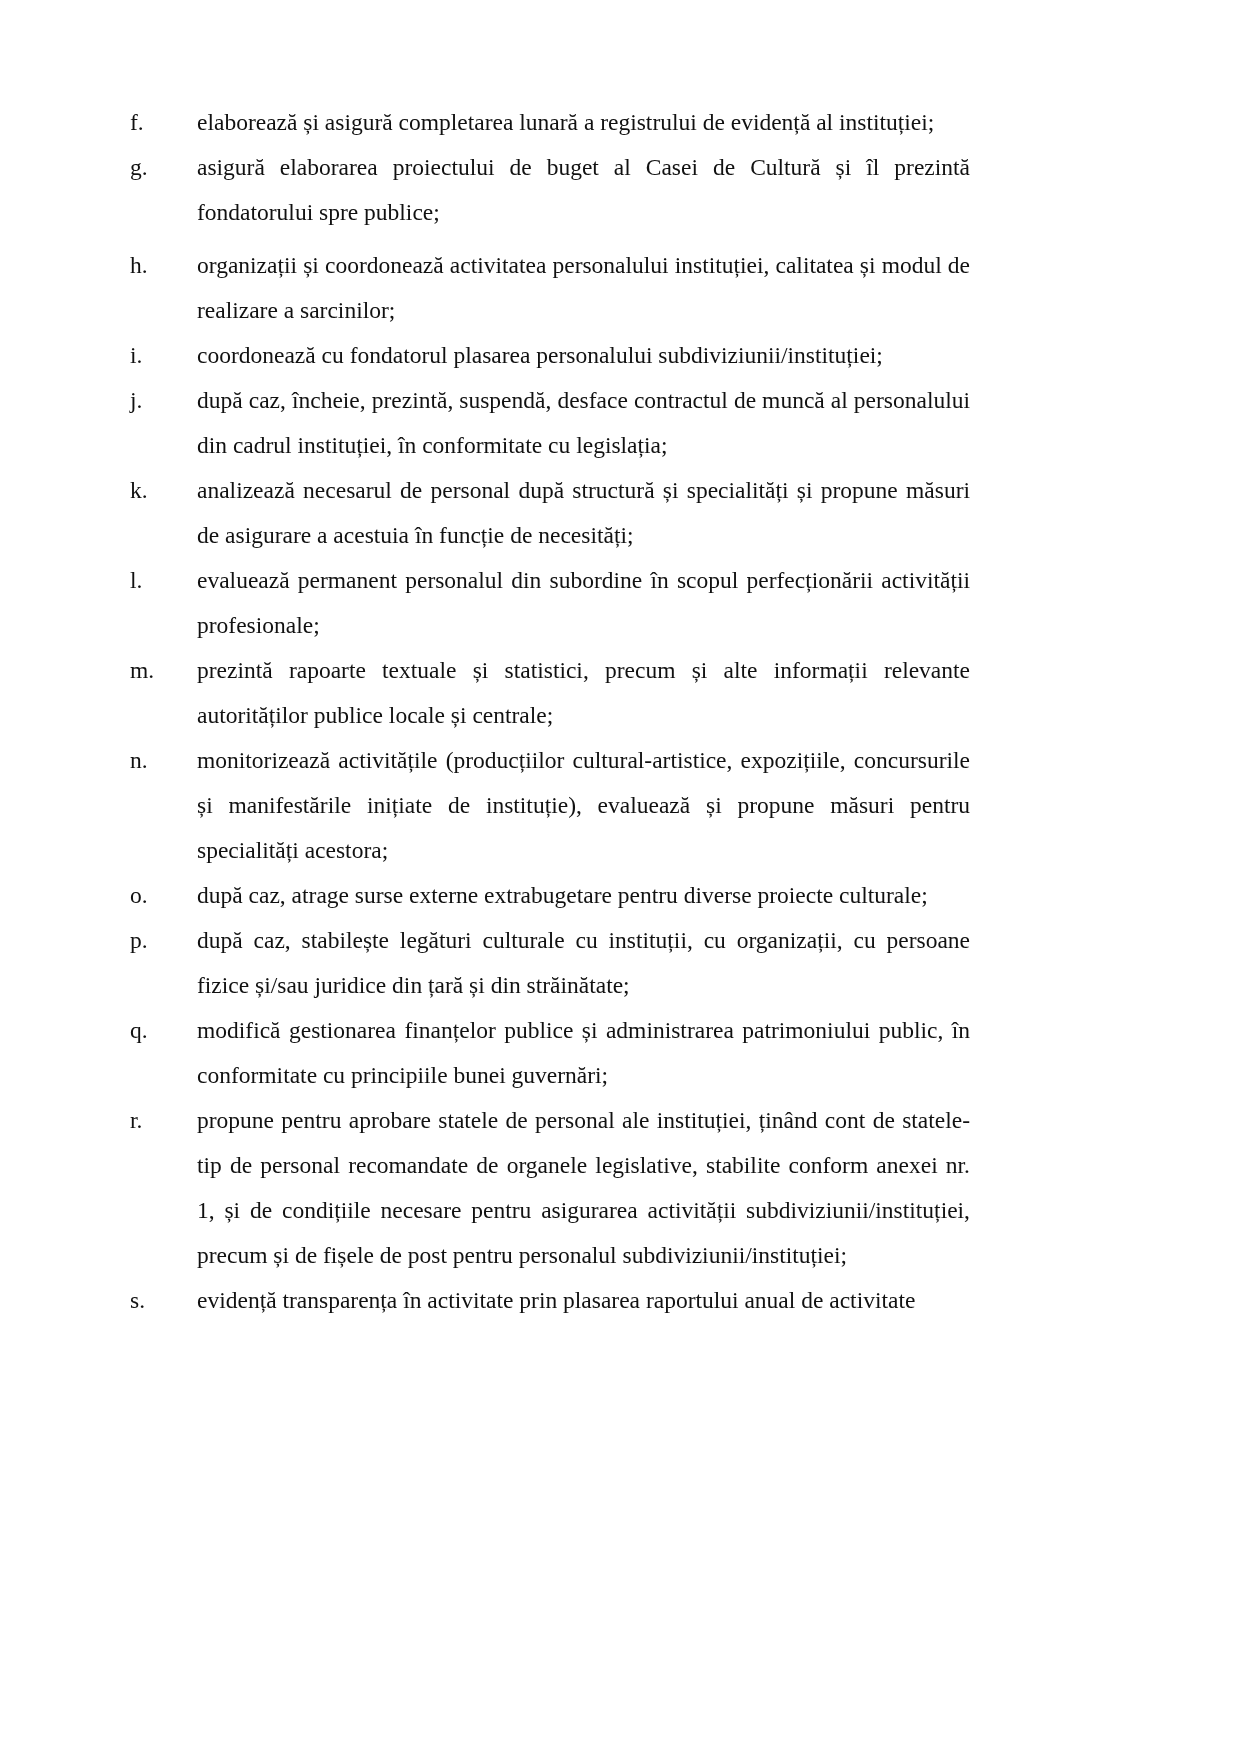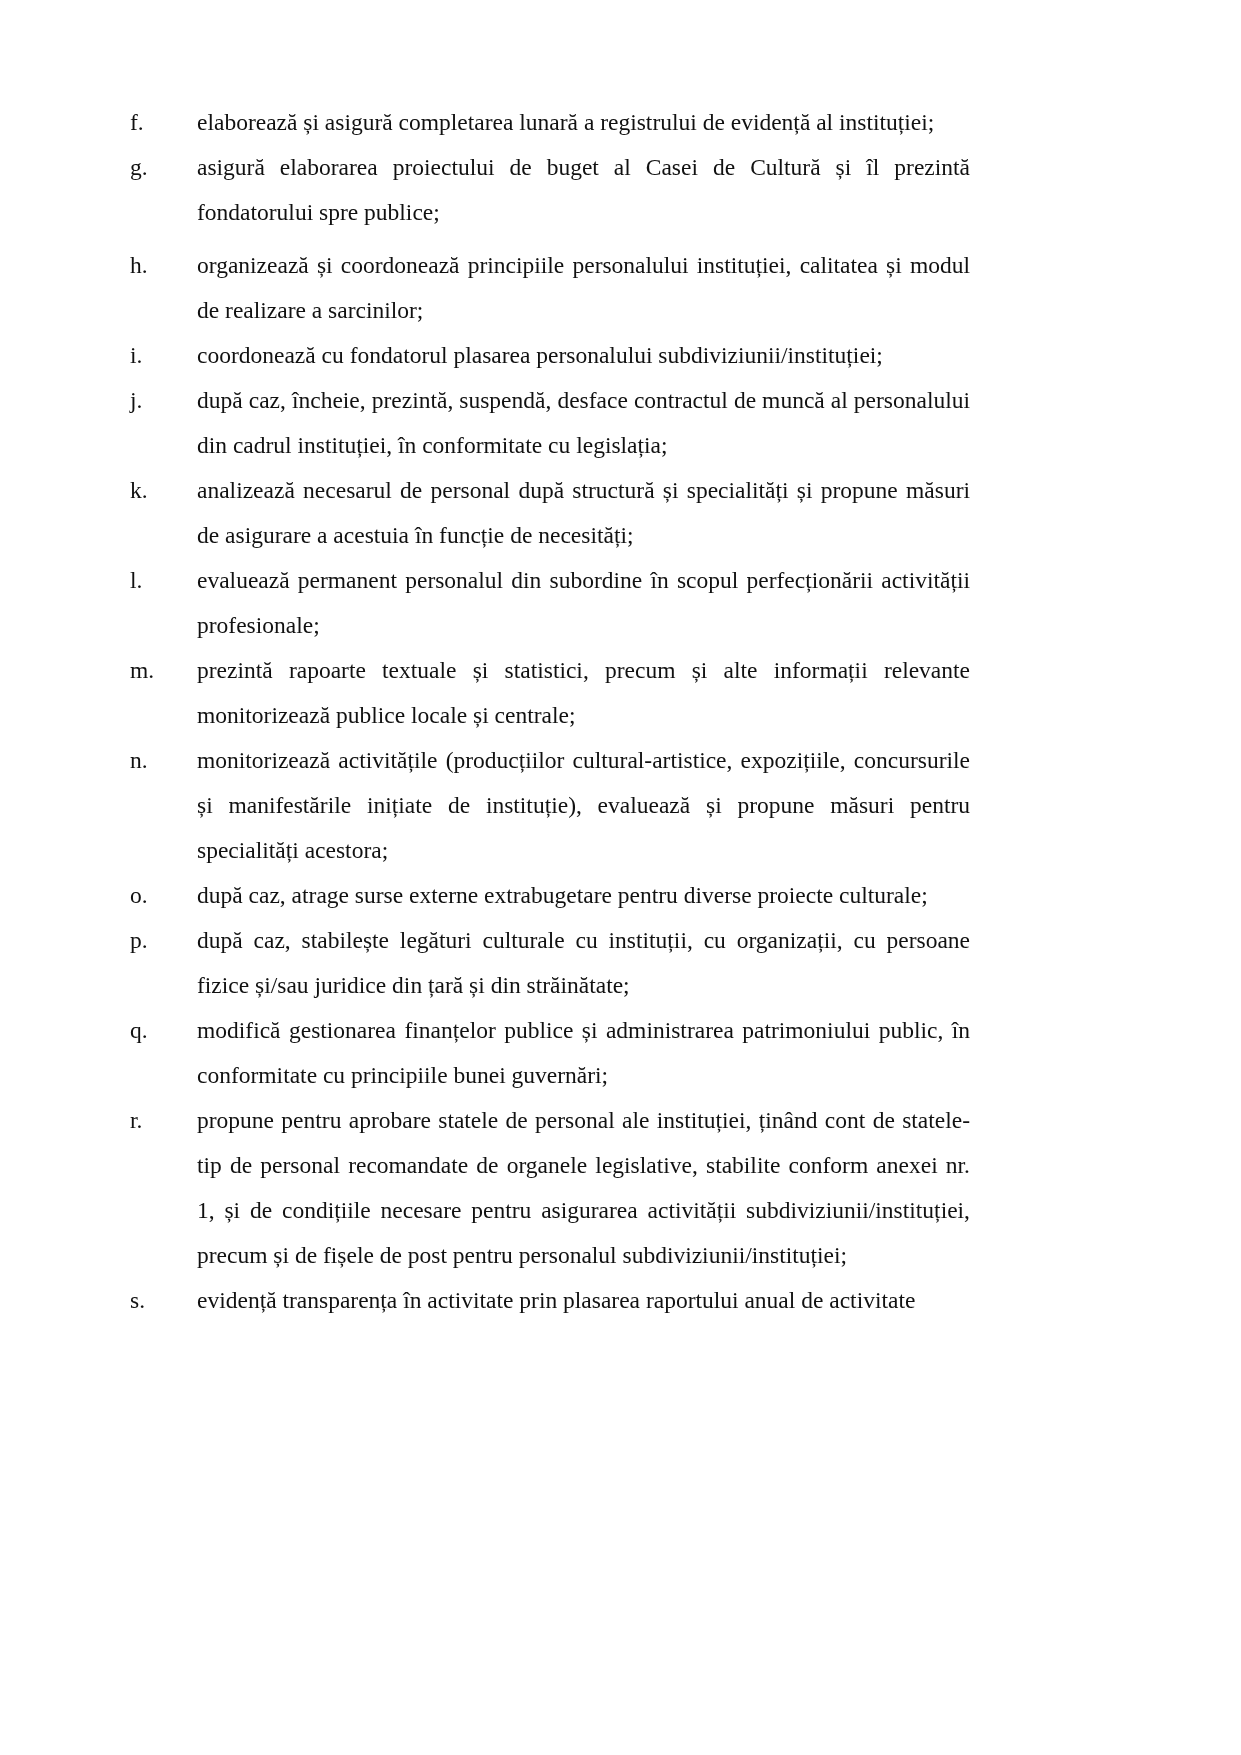--- a/index.html
+++ b/index.html
@@ -21,41 +21,41 @@
   <div class="item">
       <span class="lbl">f.</span>
       <span class="txt">elaborează și asigură completarea lunară a registrului de evidență al instituției;</span>
     </div>
   <div class="item">
       <span class="lbl">g.</span>
       <span class="txt">asigură elaborarea proiectului de buget al Casei de Cultură și îl prezintă fondatorului spre publice;</span>
     </div>
   <div class="item gap">
       <span class="lbl">h.</span>
-      <span class="txt">organizează și coordonează principiile personalului instituției, calitatea și modul de realizare a sarcinilor;</span>
+      <span class="txt">organizații și coordonează activitatea personalului instituției, calitatea și modul de realizare a sarcinilor;</span>
     </div>
   <div class="item">
       <span class="lbl">i.</span>
       <span class="txt">coordonează cu fondatorul plasarea personalului subdiviziunii/instituției;</span>
     </div>
   <div class="item">
       <span class="lbl">j.</span>
       <span class="txt">după caz, încheie, prezintă, suspendă, desface contractul de muncă al personalului din cadrul instituției, în conformitate cu legislația;</span>
     </div>
   <div class="item">
       <span class="lbl">k.</span>
       <span class="txt">analizează necesarul de personal după structură și specialități și propune măsuri de asigurare a acestuia în funcție de necesități;</span>
     </div>
   <div class="item">
       <span class="lbl">l.</span>
       <span class="txt">evaluează permanent personalul din subordine în scopul perfecționării activității profesionale;</span>
     </div>
   <div class="item">
       <span class="lbl">m.</span>
-      <span class="txt">prezintă rapoarte textuale și statistici, precum și alte informații relevante monitorizează publice locale și centrale;</span>
+      <span class="txt">prezintă rapoarte textuale și statistici, precum și alte informații relevante autorităților publice locale și centrale;</span>
     </div>
   <div class="item">
       <span class="lbl">n.</span>
       <span class="txt">monitorizează activitățile (producțiilor cultural-artistice, expozițiile, concursurile și manifestările inițiate de instituție), evaluează și propune măsuri pentru specialități acestora;</span>
     </div>
   <div class="item">
       <span class="lbl">o.</span>
       <span class="txt">după caz, atrage surse externe extrabugetare pentru diverse proiecte culturale;</span>
     </div>
   <div class="item">

